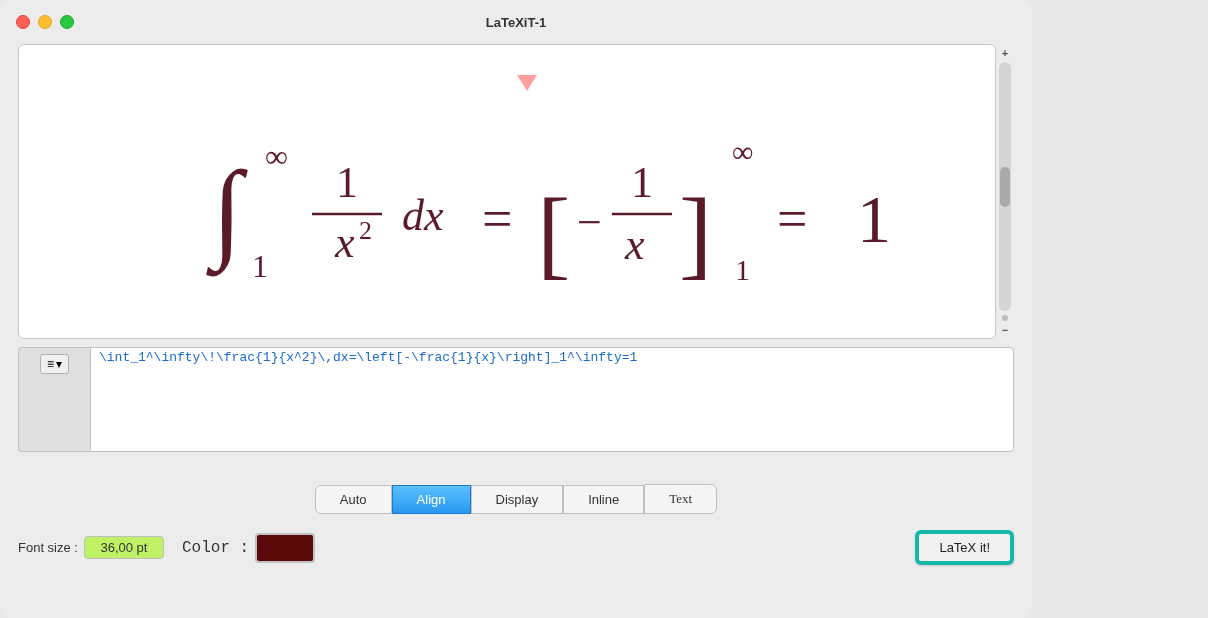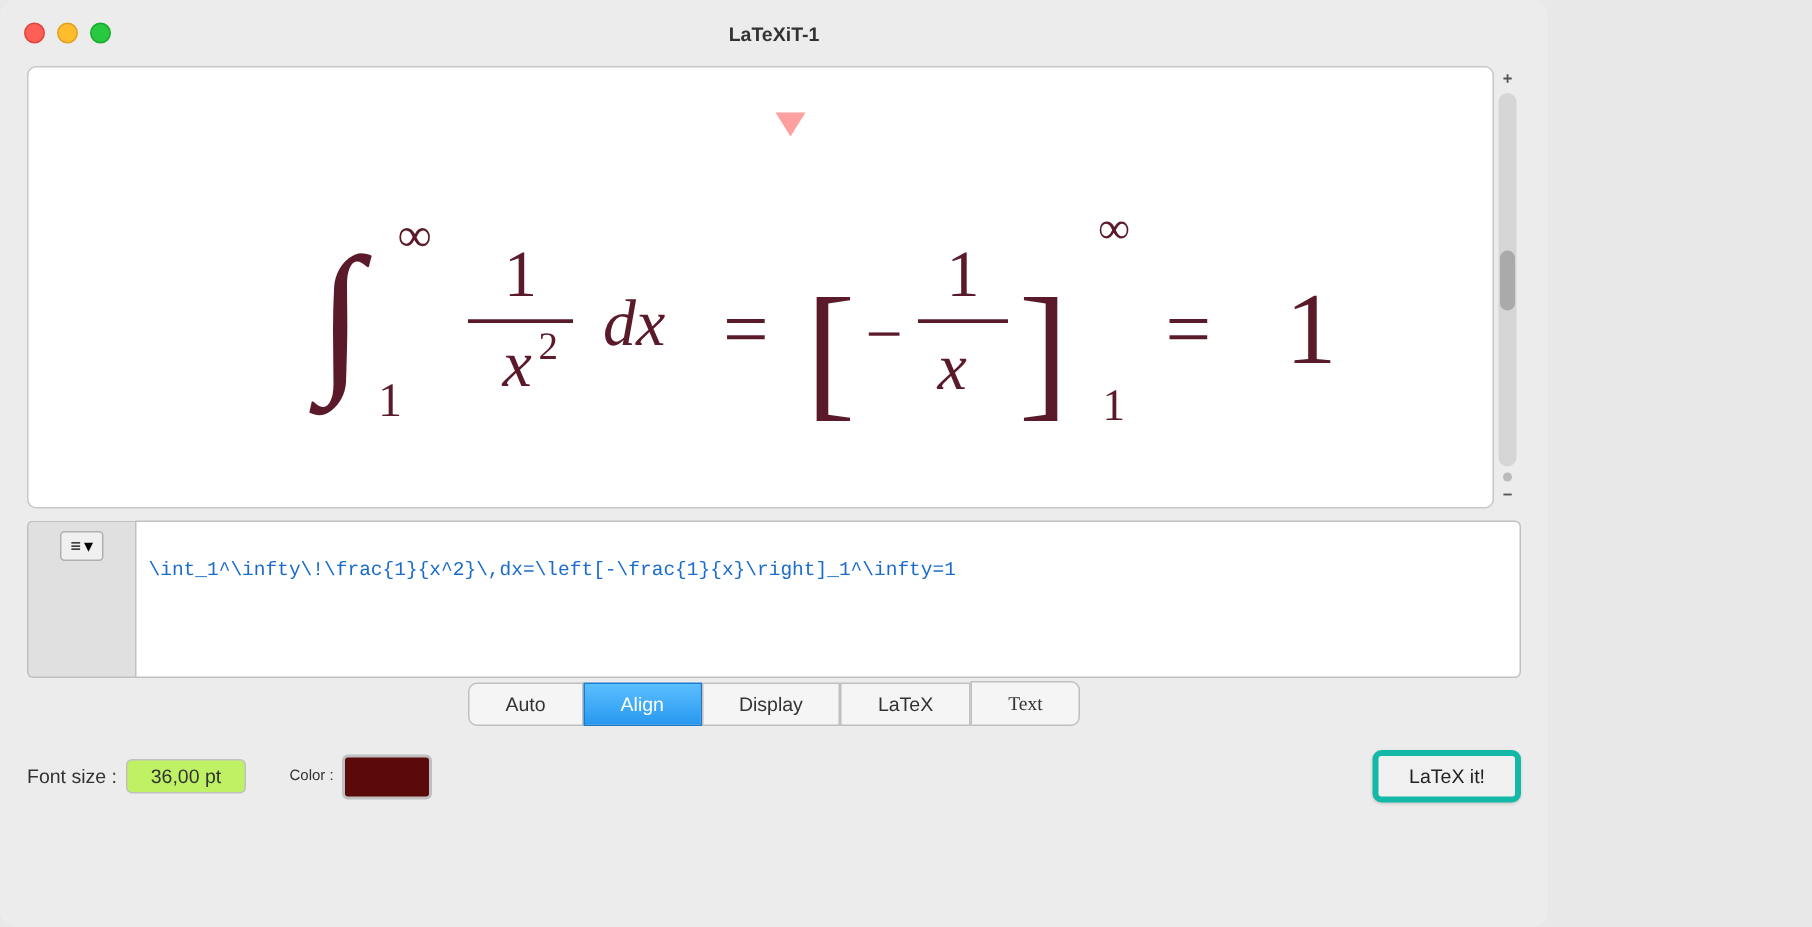--- a/index.html
+++ b/index.html
@@ -162,36 +162,36 @@
       display: flex;
       align-items: center;
       gap: 2px;
     }
 
     .editor-input {
       flex: 1;
       background: white;
       border: 1px solid #c0c0c0;
       border-radius: 0 4px 4px 0;
-      padding: 22px 8px;
+      padding: 0 8px;
       font-size: 13px;
       font-family: "Courier New", Courier, monospace;
       color: #1a6bcc;
       resize: none;
       outline: none;
       line-height: 1.5;
     }
 
     
     .mode-buttons {
       display: flex;
       align-items: center;
       justify-content: center;
       gap: 0;
-      margin-top: 2px;
+      margin-top: 32px;
       flex-shrink: 0;
     }
 
     .mode-btn {
       padding: 6px 24px;
       font-size: 13px;
       border: 1px solid #c0c0c0;
       background: #f5f5f5;
       cursor: pointer;
       color: #333;
@@ -233,24 +233,25 @@
       border: 1px solid #c0c0c0;
       border-radius: 4px;
       background: #bef264;
       padding: 3px 8px;
       font-size: 13px;
       color: #333;
       text-align: center;
     }
 
     .color-label {
-      font-size: 10px;
+      font-size: 16px;
       color: #333;
-      margin-left: 29px;
+      margin-left: 18px;
       margin-right: 6px;
+      font-family: Liberation Mono, monospace;
     }
 
     .color-swatch {
       width: 60px;
       height: 30px;
       background: #5a0a0a;
       border: 2px solid #c0c0c0;
       border-radius: 4px;
       cursor: pointer;
     }
@@ -372,21 +373,21 @@
           <span>▾</span>
         </button>
       </div>
       <textarea class="editor-input" spellcheck="false" style="">\int_1^\infty\!\frac{1}{x^2}\,dx=\left[-\frac{1}{x}\right]_1^\infty=1</textarea>
     </div>
 
     <div class="mode-buttons">
       <button class="mode-btn">Auto</button>
       <button class="mode-btn active">Align</button>
       <button class="mode-btn">Display</button>
-      <button class="mode-btn">LaTeX</button>
+      <button class="mode-btn">Inline</button>
       <button class="mode-btn">Text</button>
     </div>
 
     <div class="bottom-bar">
       <span class="font-size-label">Font size :</span>
       <input class="font-size-input" type="text" value="36,00 pt" style="">
 
       <span class="color-label">Color :</span>
       <div class="color-swatch" style="background: rgb(90, 10, 10);"></div>
 

